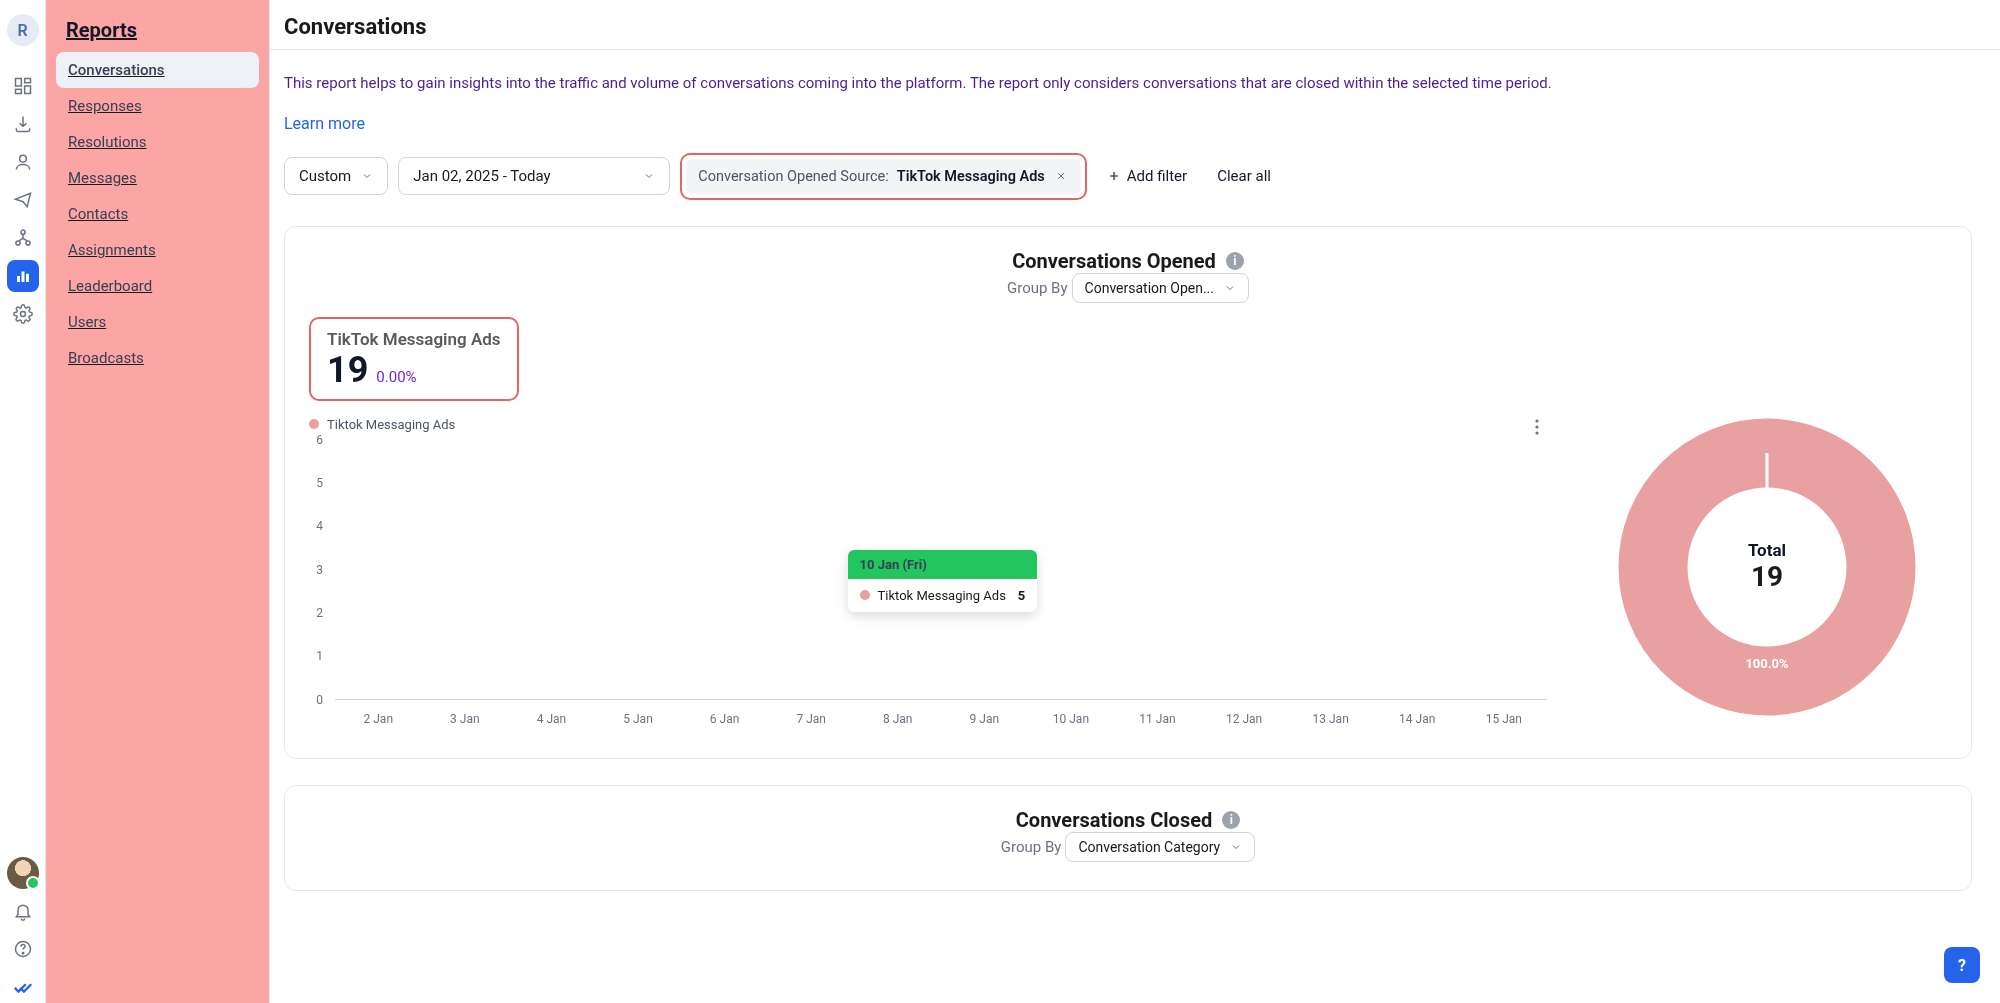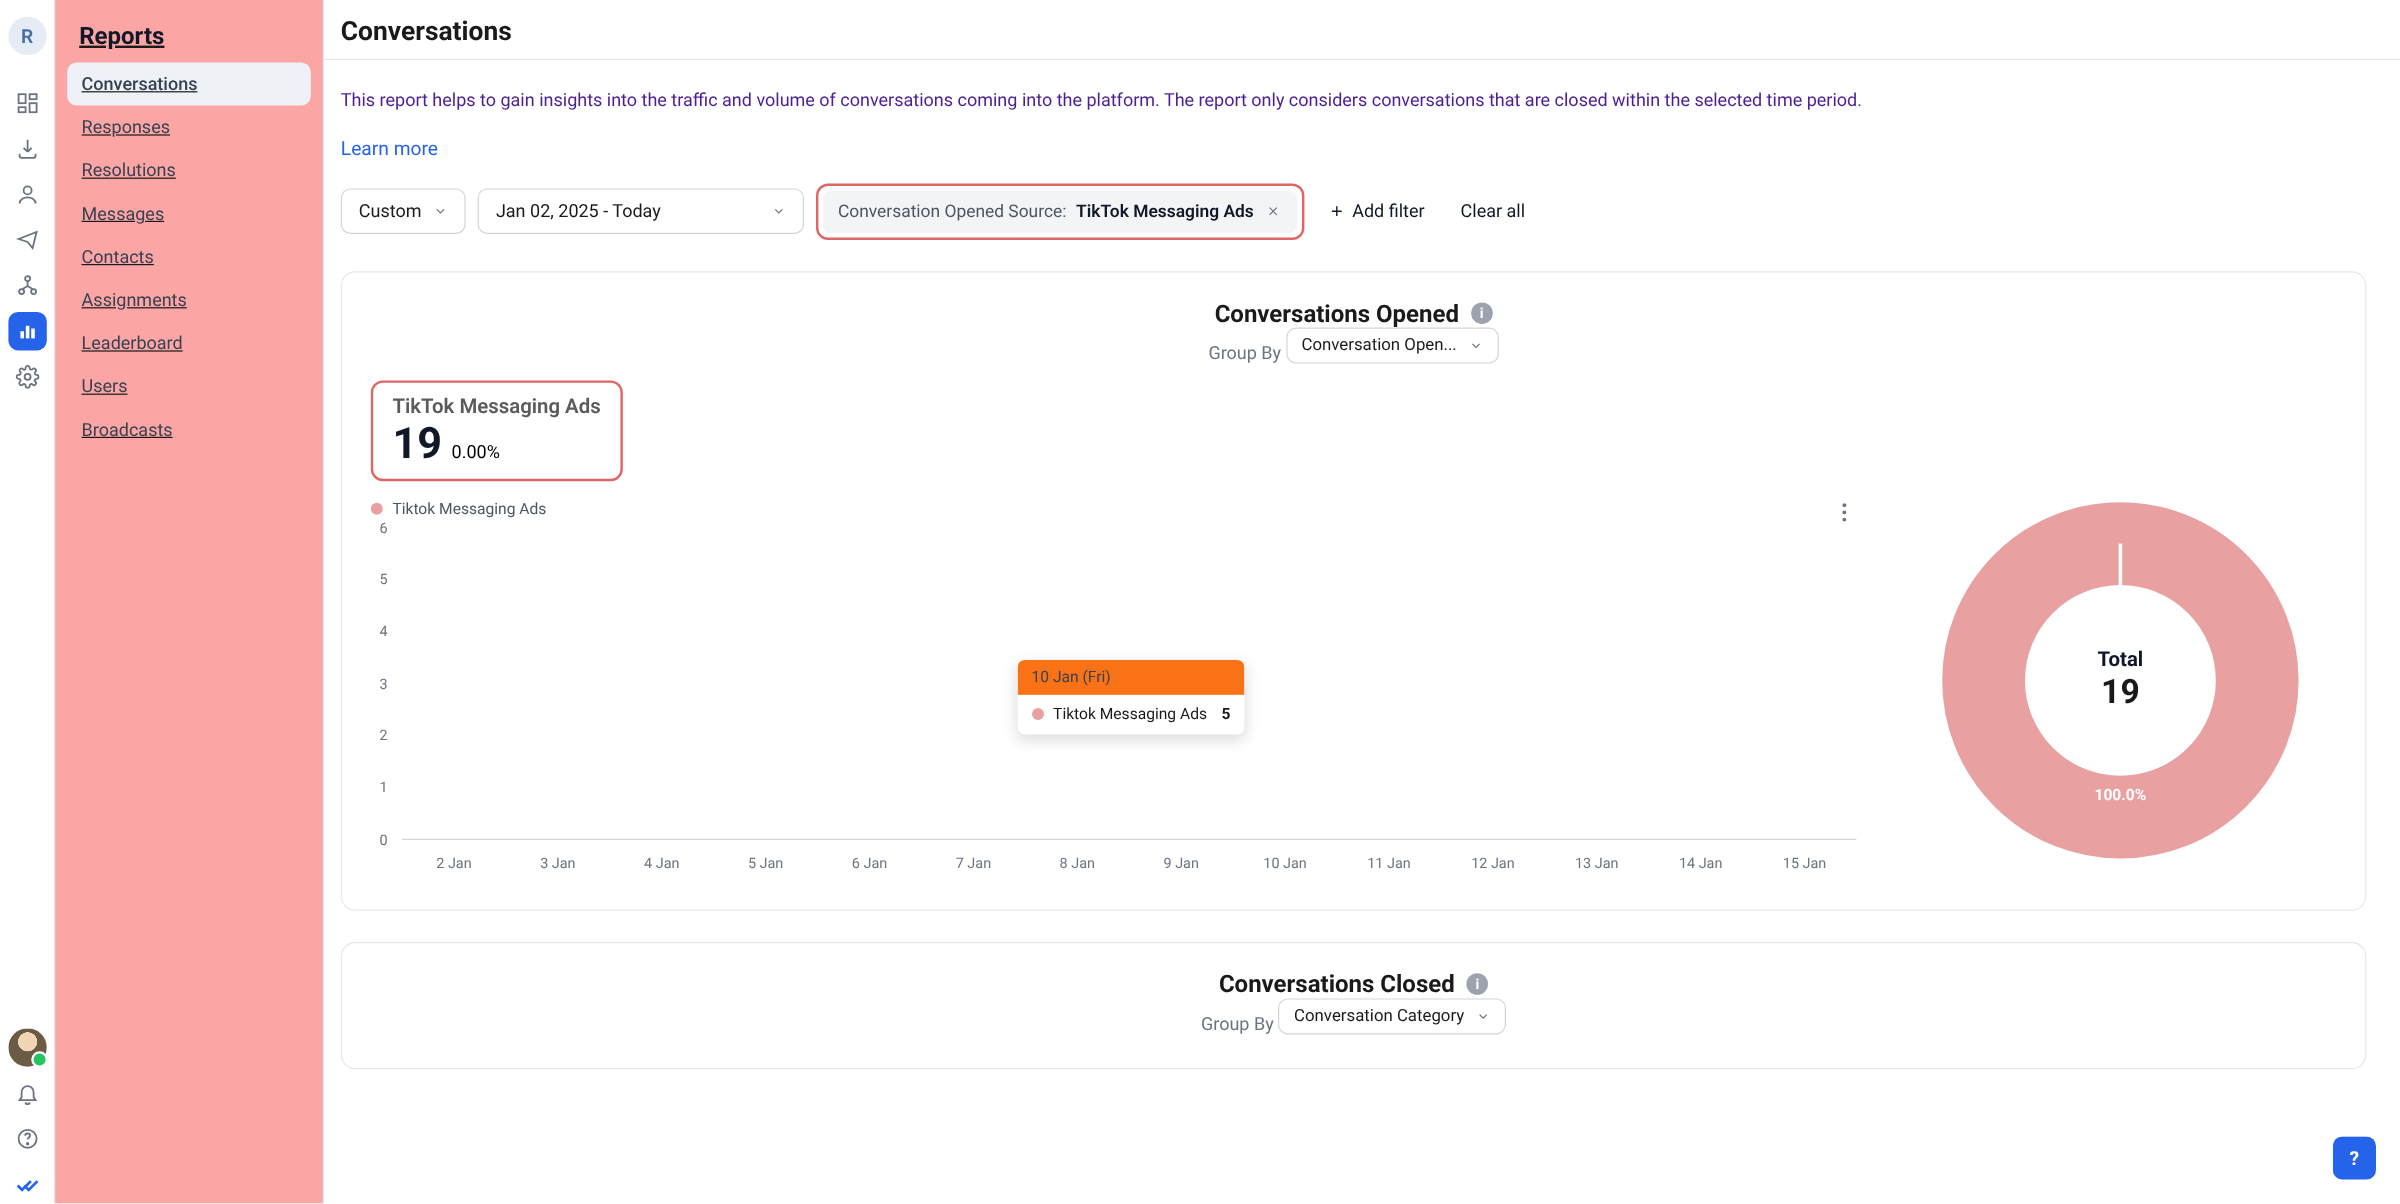--- a/index.html
+++ b/index.html
@@ -42,48 +42,48 @@
 .chip-x { width:16px; height:16px; color:#6b7280; cursor:pointer; display:flex; align-items:center; justify-content:center; }
 .text-btn { padding:9px 10px; font-size:15px; color:#111827; background:none; border:none; cursor:pointer; }
 .add-filter { display:flex; align-items:center; gap:6px;justify-content:flex-end; }
 
 
 .card { border:1px solid #e5e7eb; border-radius:12px; padding:22px 24px 28px; margin-top:26px; position:relative; }
 .card-head { display:flex; justify-content:space-between; align-items:center;flex-direction:column; }
 .card-title-wrap { display:flex; align-items:center; gap:10px; }
 .card-title { font-size:20px; font-weight:700; }
 .info-icon { width:18px; height:18px; border-radius:50%; background:#9ca3af; color:#fff; font-size:12px; font-weight:700; display:flex; align-items:center; justify-content:center; }
-.group-by { display:flex; align-items:flex-end; gap:4px; }
+.group-by { display:flex; align-items:center; gap:4px; }
 .group-by-label { font-size:15px; color:#6b7280; }
 
 .kpi-highlight { border:2px solid #e06666; border-radius:10px; padding:10px 16px 8px; display:inline-block; margin-top:14px; }
 .kpi-sub { font-size:17px; font-weight:600; color:#5b5b5b; }
 .kpi-row { display:flex; align-items:baseline; gap:8px; }
 .kpi-val { font-size:36px; font-weight:700; color:#111827; }
-.kpi-pct { font-size:15px; color:#000000; }
+.kpi-pct { font-size:15px; color:#6d28d9; }
 
 .chart-row { display:flex; gap:40px; margin-top:16px; align-items:flex-start; }
 
 .bar-panel { flex: 1; position:relative; }
 .legend { display:flex; align-items:center; gap:8px; font-size:13px; color:#4b5563; margin-bottom:8px; }
 .legend-dot { width:10px; height:10px; border-radius:50%; background:#e8a0a0; }
 .kebab { position:absolute; right:0; top:0; width:20px; height:20px; display:flex; align-items:center; justify-content:center; color:#6b7280; cursor:pointer; }
 
 .bar-chart { position:relative; width:100%; height:290px; }
 .y-axis { position:absolute; left:0; top:0; bottom:30px; width:20px; }
 .y-tick { position:absolute; right:6px; font-size:12px; color:#6b7280; transform:translateY(50%); }
 .plot { position:absolute; left:26px; right:0; top:0; bottom:30px; border-bottom:1px solid #d1d5db; display:flex; align-items:flex-end; }
 .bar-slot { flex:1; display:flex; justify-content:center; position:relative; }
 .bar { width:18px; background:#e8a0a0; border-radius:0; }
 .x-axis { position:absolute; left:26px; right:0; bottom:0; height:26px; display:flex; }
 .x-tick { flex:1; text-align:center; font-size:12px; color:#6b7280; padding-top:8px; }
 .hover-band { position:absolute; top:0; bottom:0; background:#f3f4f6; z-index:-1; }
 
 .tooltip { position:absolute; background:#fff; border-radius:6px; box-shadow:0 4px 12px rgba(0,0,0,0.15); overflow:hidden; font-size:13px; min-width:176px; z-index:5; }
-.tooltip-head { background:#f97316; padding:7px 12px; color:#374151; }
+.tooltip-head { background:#22c55e; padding:7px 12px; color:#374151;font-weight:bold; }
 .tooltip-body { padding:9px 12px; display:flex; align-items:center; gap:8px; }
 .tooltip-val { font-weight:700; margin-left:4px; }
 
 .donut-panel { width:360px; display:flex; align-items:center; justify-content:center; position:relative; }
 .donut { position:relative; width:300px; height:300px; }
 .donut svg { width:100%; height:100%; }
 .donut-center { position:absolute; inset:0; display:flex; flex-direction:column; align-items:center; justify-content:center; }
 .donut-label { font-size:17px; font-weight:700; color:#0f172a; }
 .donut-val { font-size:28px; font-weight:700; }
 .donut-pct { position:absolute; bottom:46px; left:50%; transform:translateX(-50%); font-size:13px; font-weight:700; color:#fff; }

